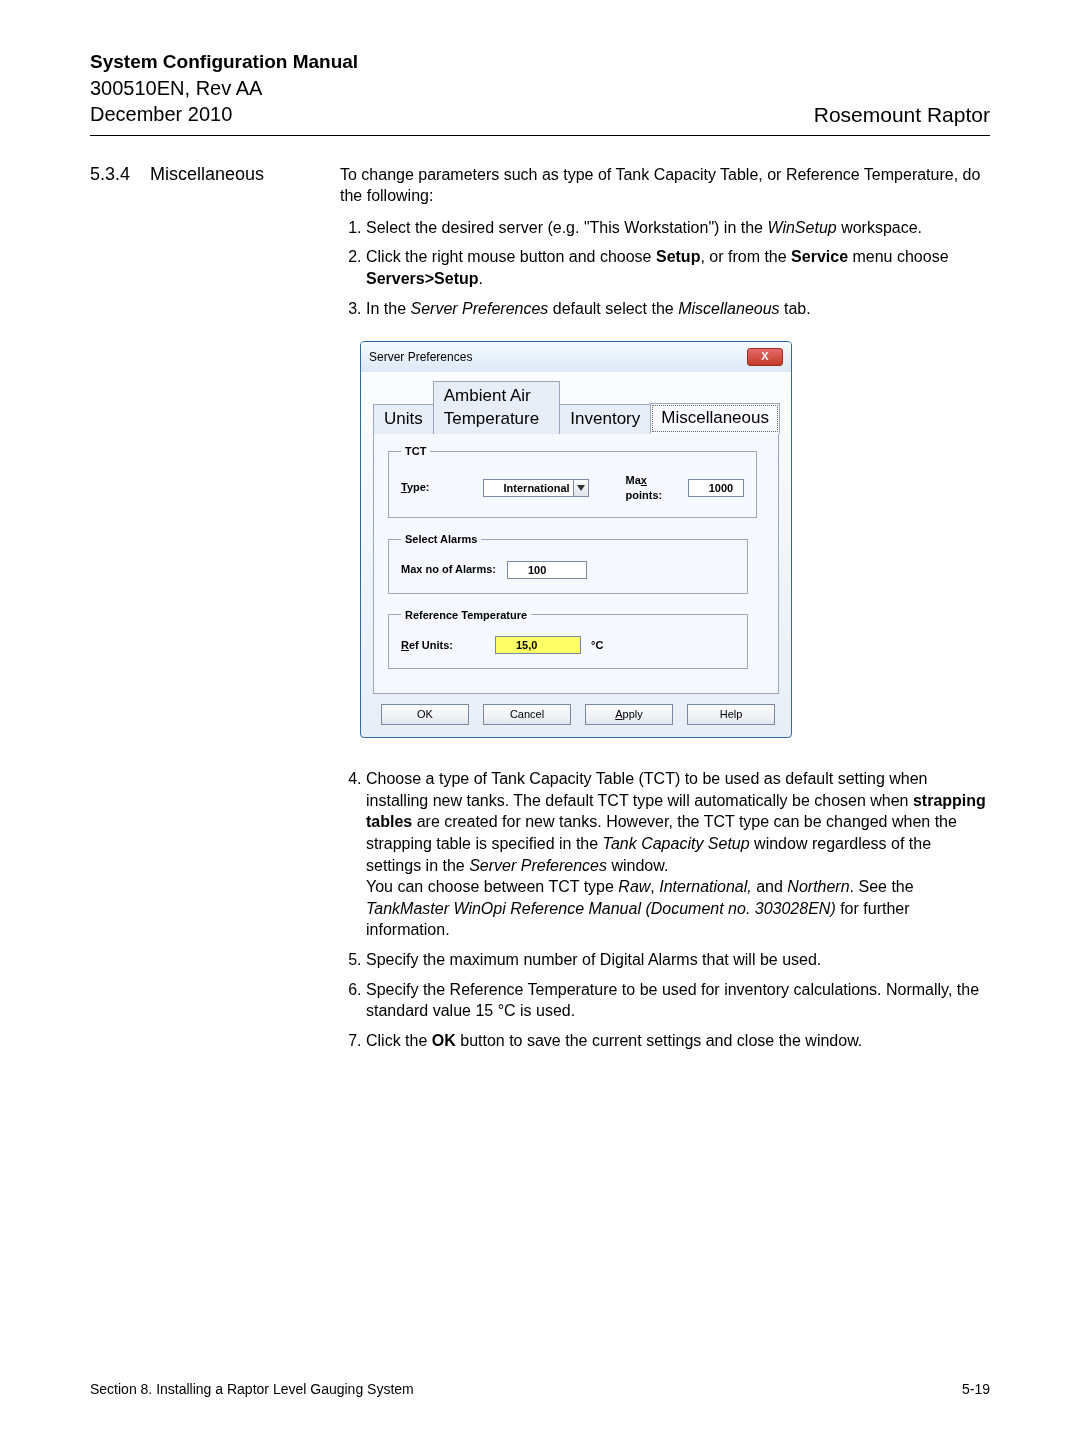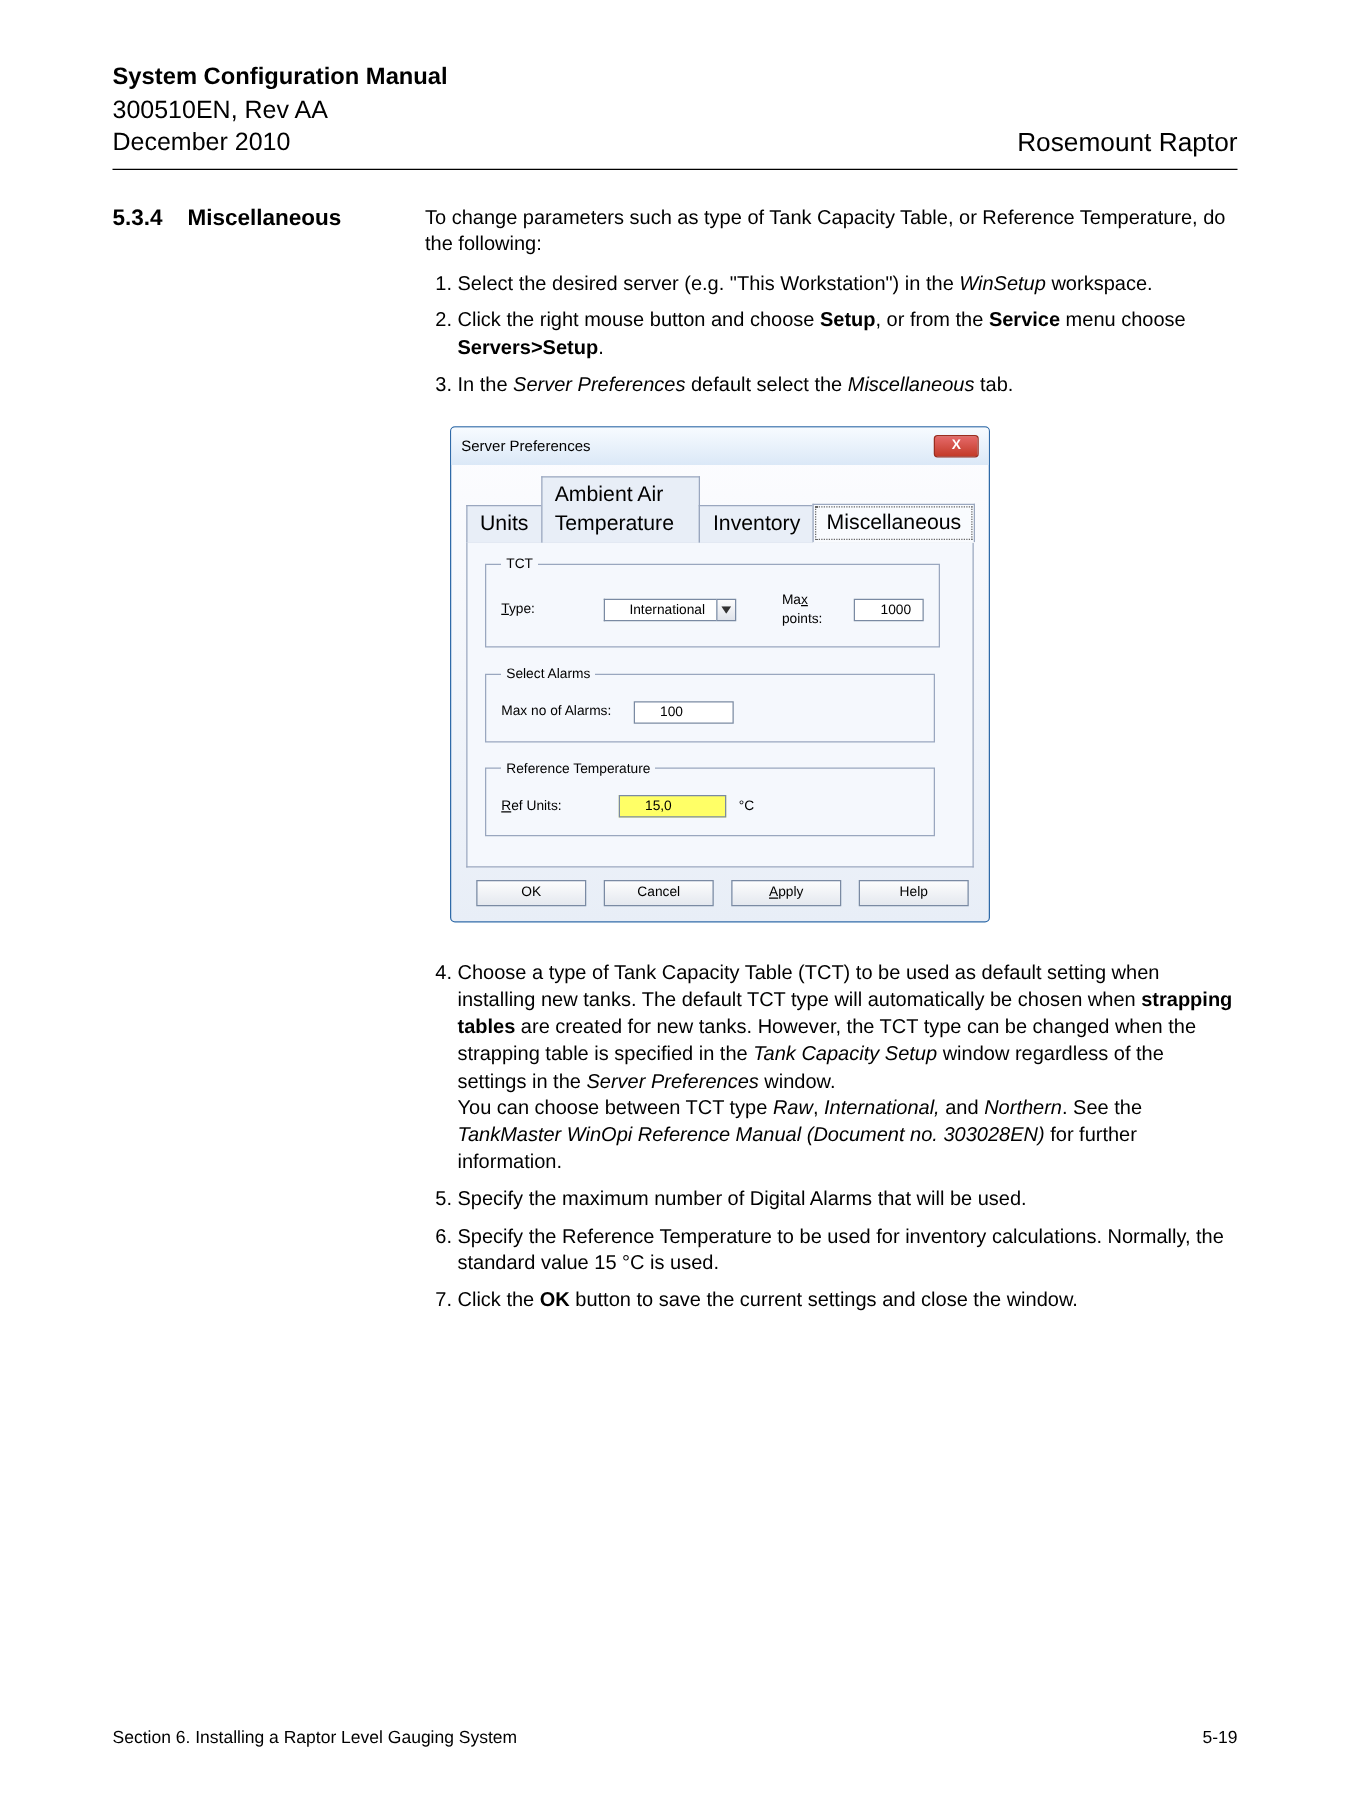--- a/index.html
+++ b/index.html
@@ -43,21 +43,21 @@
     display: flex;
     align-items: flex-start;
     gap: 40px;
   }
   .sec-left {
     width: 210px;
     flex: 0 0 210px;
     display: flex;
     gap: 20px;
     font-size: 18px;
-    font-weight: bold;
+    font-weight: normal;
   }
   .sec-num { }
   .sec-name { }
   .content {
     flex: 1;
     font-size: 16px;
     line-height: 1.35;
   }
   .content p { margin: 0 0 10px 0; }
   ol.steps {
@@ -137,20 +137,21 @@
   .panel {
     border: 1px solid #9aa7bf;
     border-top: none;
     padding: 10px 14px;
     background: #f5f8fd;
   }
   fieldset.fs {
     border: 1px solid #9aa7bf;
     padding: 14px 12px;
     margin: 0 16px 14px 0;
+    font-weight: bold;
   }
   fieldset.fs legend {
     padding: 0 4px;
     font-size: 11px;
   }
   .row { display: flex; align-items: center; gap: 10px; }
   .lbl { width: 84px; }
   .lbl .ul { text-decoration: underline; }
   .inbox {
     border: 1px solid #7a8aa3;
@@ -306,17 +307,17 @@
         <li>Specify the Reference Temperature to be used for inventory calculations. Normally, the standard value 15 °C is used.</li>
         <li>
           <span>Click the </span><span class="bold">OK</span><span> button to save the current settings and close the window.</span>
         </li>
       </ol>
 
     </div>
   </div>
 
   <div class="footer">
-    <span>Section 6. Installing a Raptor Level Gauging System</span>
+    <span>Section 8. Installing a Raptor Level Gauging System</span>
     <span>5-19</span>
   </div>
 
 </div>
 
 </body></html>

